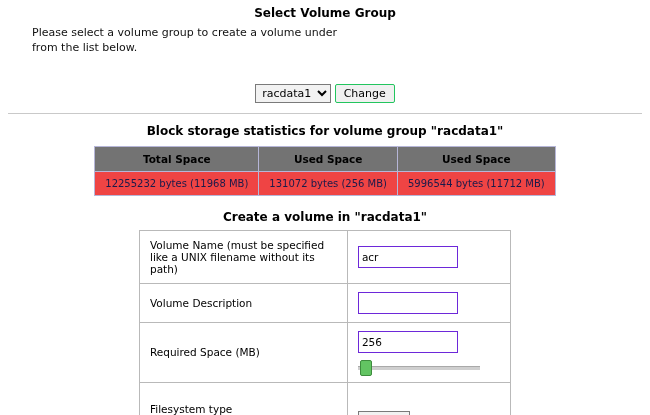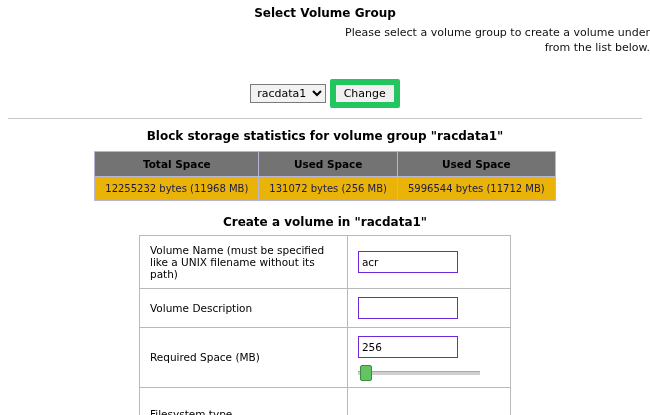--- a/index.html
+++ b/index.html
@@ -22,44 +22,45 @@
     box-sizing: border-box;
   }
   .section-title {
     text-align: center;
     font-weight: bold;
     font-size: 12px;
     margin-top: 6px;
     margin-bottom: 6px;
   }
   .intro {
-    text-align: right;
+    text-align: left;
     font-size: 11px;
     color: #111;
     line-height: 1.35;
     margin-bottom: 8px;
+    padding-left: 32px;
   }
   .center-row {
     text-align: center;
     margin-bottom: 10px;
   }
   select {
     font-family: "DejaVu Sans", sans-serif;
     font-size: 11px;
     padding: 1px 2px;
     border: 1px solid #7a7a7a;
     background: #f2f2f2;
     color: #000;
     margin-top: 20px;
   }
   button, .btn {
     font-family: "DejaVu Sans", sans-serif;
     font-size: 11px;
     padding: 2px 8px;
-    border: 6px solid #22c55e;
+    border: 1px solid #22c55e;
     background: #f0f0f0;
     color: #000;
     border-radius: 2px;
     cursor: pointer;
   }
   hr.divider {
     border: none;
     border-top: 1px solid #c9c9c9;
     margin: 10px 8px 10px 8px;
   }
@@ -75,21 +76,21 @@
   table.stats th {
     border: 1px solid #b6b6d8;
     background: #737373;
     font-weight: bold;
     padding: 6px 14px;
     text-align: center;
     color: #000;
   }
   table.stats td {
     border: 1px solid #b6b6d8;
-    background: #eab308;
+    background: #ef4444;
     padding: 6px 10px;
     text-align: center;
     color: #1a1a4a;
     font-size: 10px;
   }
   .form-wrap {
     display: flex;
     justify-content: center;
     margin-top: 6px;
   }

